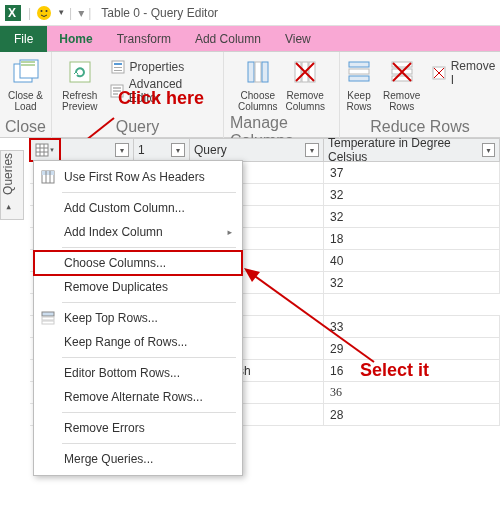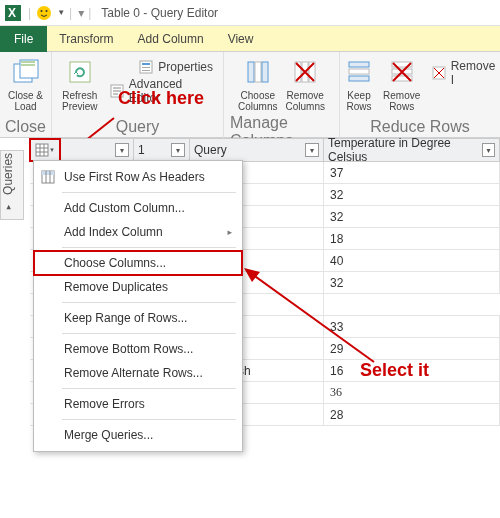--- a/index.html
+++ b/index.html
@@ -1,34 +1,34 @@
 <!DOCTYPE html>
 <html><head>
 <meta charset="utf-8">
 <style>
 * { margin:0; padding:0; box-sizing:border-box; font-family:"Segoe UI",Tahoma,sans-serif; font-size:12px; }
 body { background:#fff; width:500px; height:518px; overflow:hidden; position:relative; }
 .titlebar { height:26px; background:#fff; display:flex; align-items:center; padding:0 4px; border-bottom:1px solid #e0e0e0; }
 .tb-icon { width:18px; height:18px; display:flex; align-items:center; justify-content:center; margin-right:2px; }
 .tb-sep { color:#ccc; margin:0 4px; }
 .tb-title { color:#555; margin-left:6px; }
-.menubar { height:26px; background:#fef9c3; display:flex; align-items:center; border-bottom:1px solid #d0d0d0; }
+.menubar { height:26px; background:#f9a8d4; display:flex; align-items:center; border-bottom:1px solid #d0d0d0; }
 .file-tab { background:#217346; color:#fff; padding:5px 14px; height:26px; display:flex; align-items:center; }
 .mtab { padding:5px 12px; color:#444; cursor:pointer; }
 .mtab.active { color:#217346; font-weight:600; }
 .ribbon { height:86px; background:#f5f5f5; border-bottom:1px solid #d0d0d0; display:flex; position:relative; }
 .rgroup { display:flex; flex-direction:column; align-items:center; border-right:1px solid #e0e0e0; padding:2px 6px 0 6px; height:86px; }
 .rgroup-label { font-size:16px; color:#777; margin-top:auto; padding-bottom:2px; }
 .bigbtn { display:flex; flex-direction:column; align-items:center; padding:2px 4px; cursor:pointer; color:#444; }
 .bigbtn .icon { width:32px; height:32px; display:flex; align-items:center; justify-content:center; }
 .bigbtn .lbl { font-size:10px; text-align:center; line-height:1.1; margin-top:2px; }
 .smbtn { display:flex; align-items:center; padding:1px 4px; cursor:pointer; color:#444; font-size:11px; gap:4px; }
 .smicon { width:16px; height:16px; display:flex; align-items:center; justify-content:center; }
 .row-flex { display:flex; }
-.col-flex { display:flex; flex-direction:column;align-items:flex-end; }
+.col-flex { display:flex; flex-direction:column; }
 .callout-red { position:absolute; color:#c00; font-weight:bold; font-size:18px; pointer-events:none; }
 .arrow-svg { position:absolute; pointer-events:none; }
 .content { position:absolute; top:138px; left:0; right:0; bottom:0; }
 .queries-tab { position:absolute; left:0; top:12px; width:24px; height:70px; border:1px solid #ccc; background:#f3f3f3; writing-mode:vertical-rl; transform:rotate(180deg); text-align:center; font-size:11px; color:#555; padding-top:6px; }
 .queries-tab .chev { transform:rotate(90deg); display:inline-block; margin-bottom:4px; font-size:9px; }
 .grid-head { position:absolute; left:30px; top:0; right:0; height:24px; background:#eef0f1; border-top:1px solid #ccc; border-bottom:1px solid #ccc; display:flex; }
 .gh-cell { border-right:1px solid #ccc; display:flex; align-items:center; padding:0 4px; color:#333; position:relative; }
 .gh-drop { width:14px; height:14px; border:1px solid #999; background:#fff; display:flex; align-items:center; justify-content:center; font-size:8px; color:#555; margin-left:auto; }
 .grid-body { position:absolute; left:30px; top:24px; right:0; bottom:0; }
 .grow { height:22px; border-bottom:1px solid #e4e4e4; display:flex; }
@@ -64,20 +64,21 @@
   <span class="tb-sep">|</span>
   <span style="color:#888;margin-left:2px">▾</span>
   <span class="tb-sep">|</span>
   <span class="tb-title">Table 0 - Query Editor</span>
 </div>
 
 <div class="menubar">
   <div class="file-tab">
       <span>File</span>
     </div>
+  <div class="mtab active"><span>Home</span></div>
   <div class="mtab"><span>Transform</span></div>
   <div class="mtab"><span>Add Column</span></div>
   <div class="mtab"><span>View</span></div>
 </div>
 
 <div class="ribbon">
   <div class="rgroup" style="width:52px">
     <div class="bigbtn">
       <span class="icon">
           <svg width="28" height="28">
@@ -348,25 +349,35 @@
     </div>
   <div class="ctx-sep"></div>
   <div class="ctx-item hi">
       <span>Choose Columns...</span>
     </div>
   <div class="ctx-item">
       <span>Remove Duplicates</span>
     </div>
   <div class="ctx-sep"></div>
   <div class="ctx-item">
+    <span class="ctx-ico">
+        <svg width="14" height="14">
+          <rect x="1" y="1" width="12" height="4" fill="#cde" stroke="#888"></rect>
+          <rect x="1" y="6" width="12" height="3" fill="#fff" stroke="#ccc"></rect>
+          <rect x="1" y="10" width="12" height="3" fill="#fff" stroke="#ccc"></rect>
+        </svg>
+      </span>
+    <span>Keep Top Rows...</span>
+  </div>
+  <div class="ctx-item">
       <span>Keep Range of Rows...</span>
     </div>
   <div class="ctx-sep"></div>
   <div class="ctx-item">
-      <span>Remove Bottom Rows...</span>
+      <span>Editor Bottom Rows...</span>
     </div>
   <div class="ctx-item">
       <span>Remove Alternate Rows...</span>
     </div>
   <div class="ctx-sep"></div>
   <div class="ctx-item">
       <span>Remove Errors</span>
     </div>
   <div class="ctx-sep"></div>
   <div class="ctx-item">

